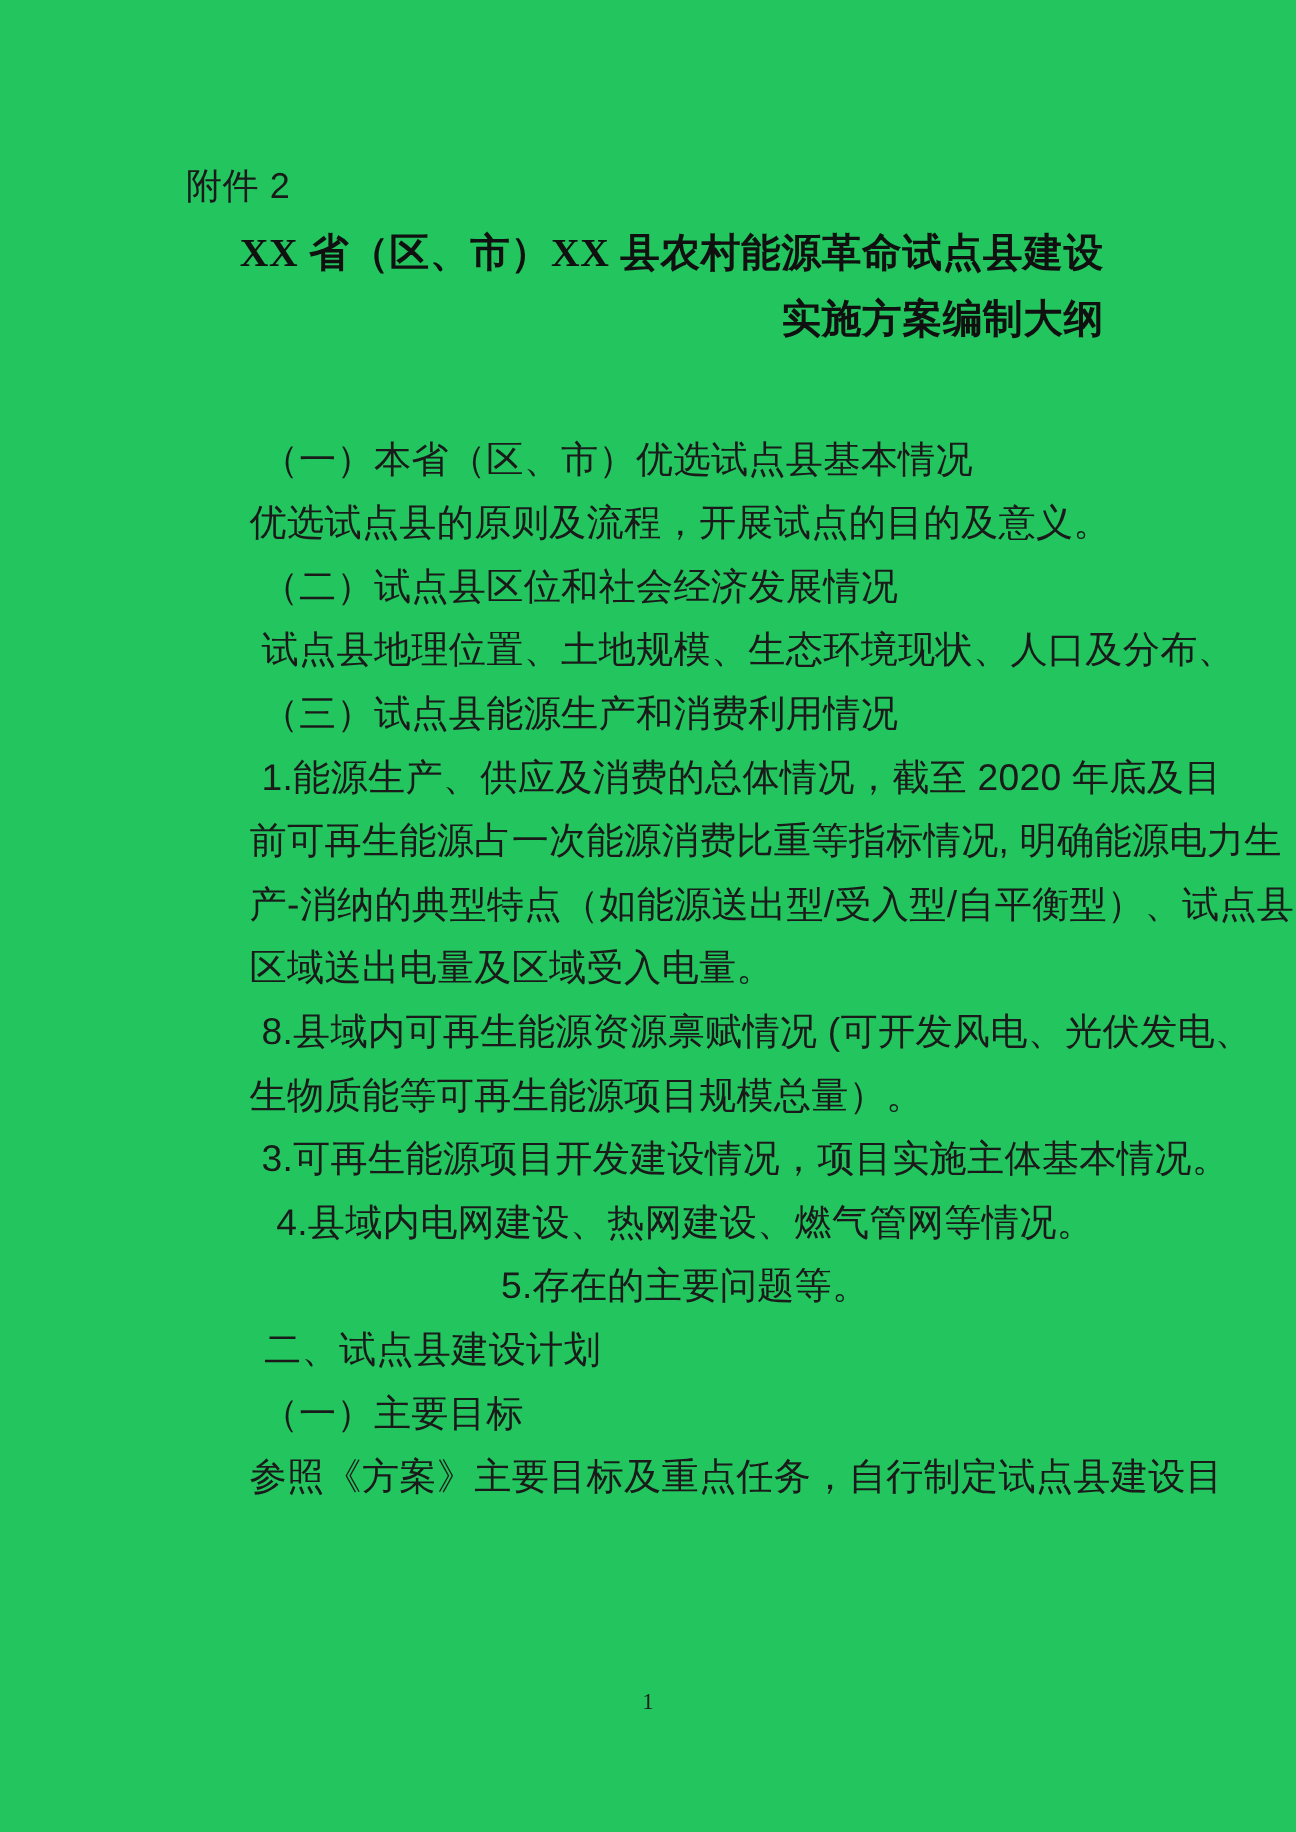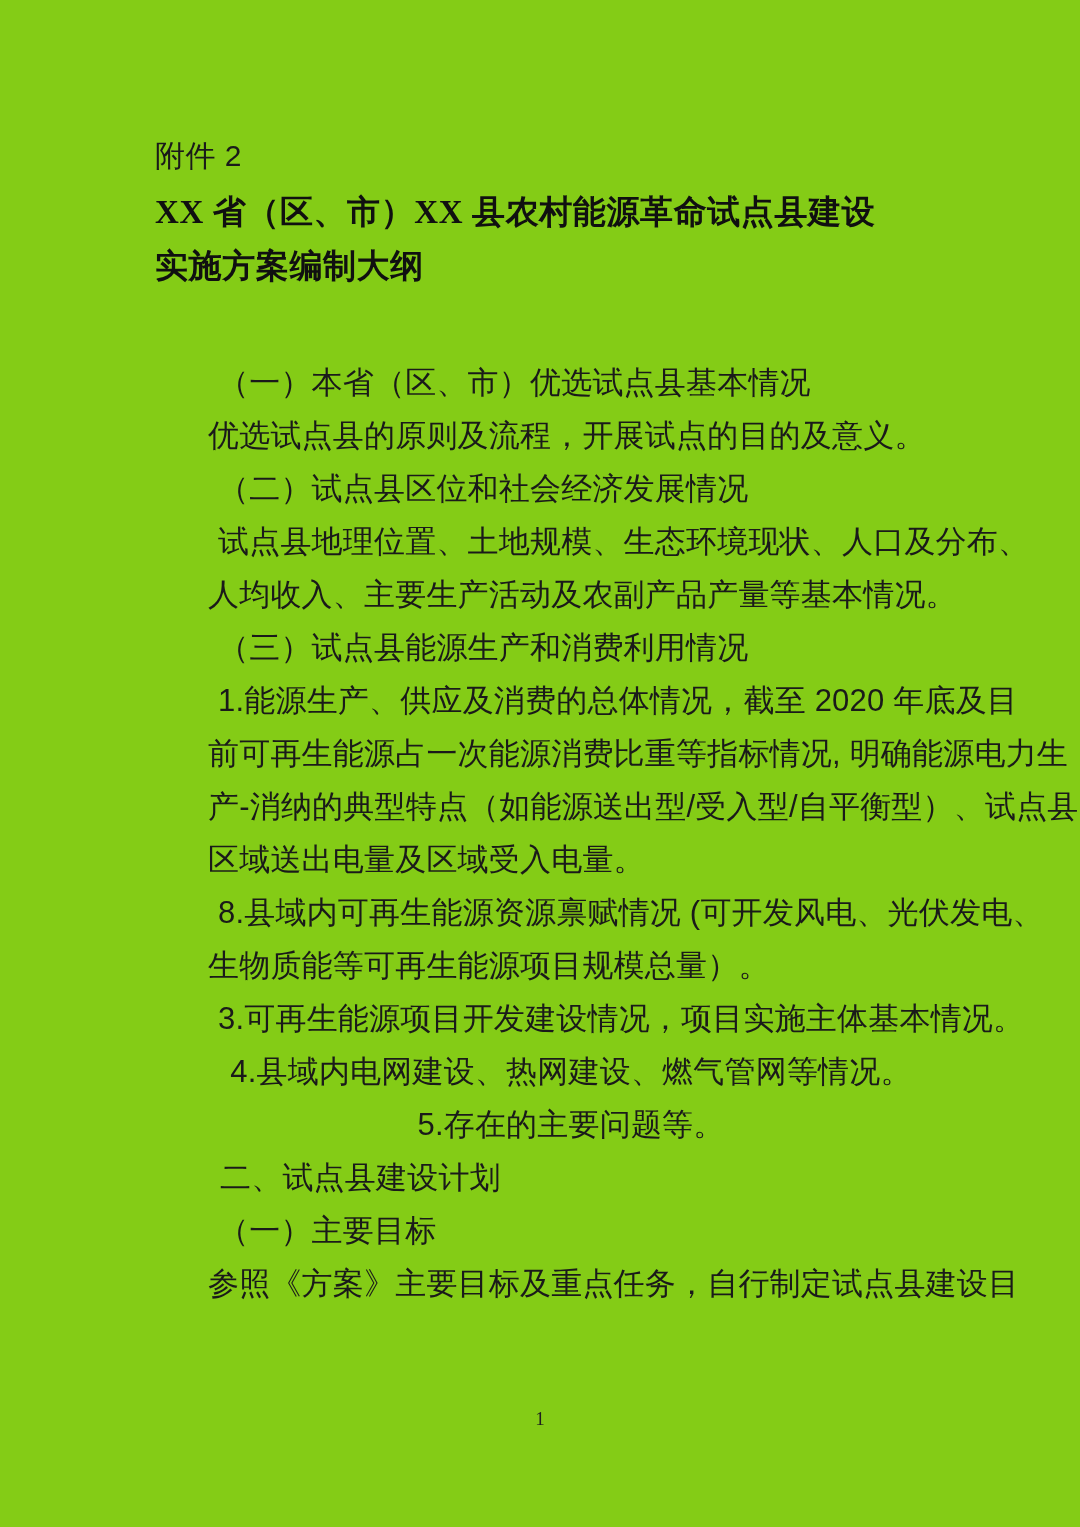--- a/index.html
+++ b/index.html
@@ -13,21 +13,21 @@
     height: 1527px;
     position: relative;
     font-family: "Liberation Sans", "DejaVu Sans", sans-serif;
     color: #1a1a1a;
     overflow: hidden;
   }
 
   .page {
     position: absolute;
     inset: 0;
-    background: #84cc16;
+    background: #22c55e;
     padding-left: 42px;
   }
 
   
   .content {
     position: absolute;
     left: 155px;
     top: 134px;
     width: 770px;
   }
@@ -39,21 +39,21 @@
     letter-spacing: 0.5px;
     color: #1a1a1a;
     margin: 0 0 8px 0;
     white-space: pre;
   }
 
   
   .doc-title {
     margin: 0 0 0 0;
     padding: 0;
-    text-align: left;
+    text-align: right;
     width: 765px;
   }
   .doc-title .tline {
     font-size: 33px;
     line-height: 53px;
     font-weight: 700;
     letter-spacing: 0.6px;
     white-space: pre;
     color: #101010;
     font-family: "Liberation Sans", "DejaVu Sans", sans-serif;
@@ -109,21 +109,20 @@
       <div class="tline latin-mix">XX 省（区、市）XX 县农村能源革命试点县建设</div>
       <div class="tline">实施方案编制大纲</div>
     </div>
   </div>
 
   <div class="body-block" id="body-block">
       <div class="line ind-2">（一）本省（区、市）优选试点县基本情况</div>
       <div class="line flush">优选试点县的原则及流程，开展试点的目的及意义。</div>
       <div class="line ind-2">（二）试点县区位和社会经济发展情况</div>
       <div class="line ind-num">试点县地理位置、土地规模、生态环境现状、人口及分布、</div>
-      <div class="line flush">人均收入、主要生产活动及农副产品产量等基本情况。</div>
       <div class="line ind-2">（三）试点县能源生产和消费利用情况</div>
       <div class="line ind-num">1.能源生产、供应及消费的总体情况，截至 2020 年底及目</div>
       <div class="line flush">前可再生能源占一次能源消费比重等指标情况, 明确能源电力生</div>
       <div class="line flush">产-消纳的典型特点（如能源送出型/受入型/自平衡型）、试点县</div>
       <div class="line flush">区域送出电量及区域受入电量。</div>
       <div class="line ind-num">8.县域内可再生能源资源禀赋情况 (可开发风电、光伏发电、</div>
       <div class="line flush">生物质能等可再生能源项目规模总量）。</div>
       <div class="line ind-num">3.可再生能源项目开发建设情况，项目实施主体基本情况。</div>
       <div class="line ind-num">4.县域内电网建设、热网建设、燃气管网等情况。</div>
       <div class="line ind-num">5.存在的主要问题等。</div>

